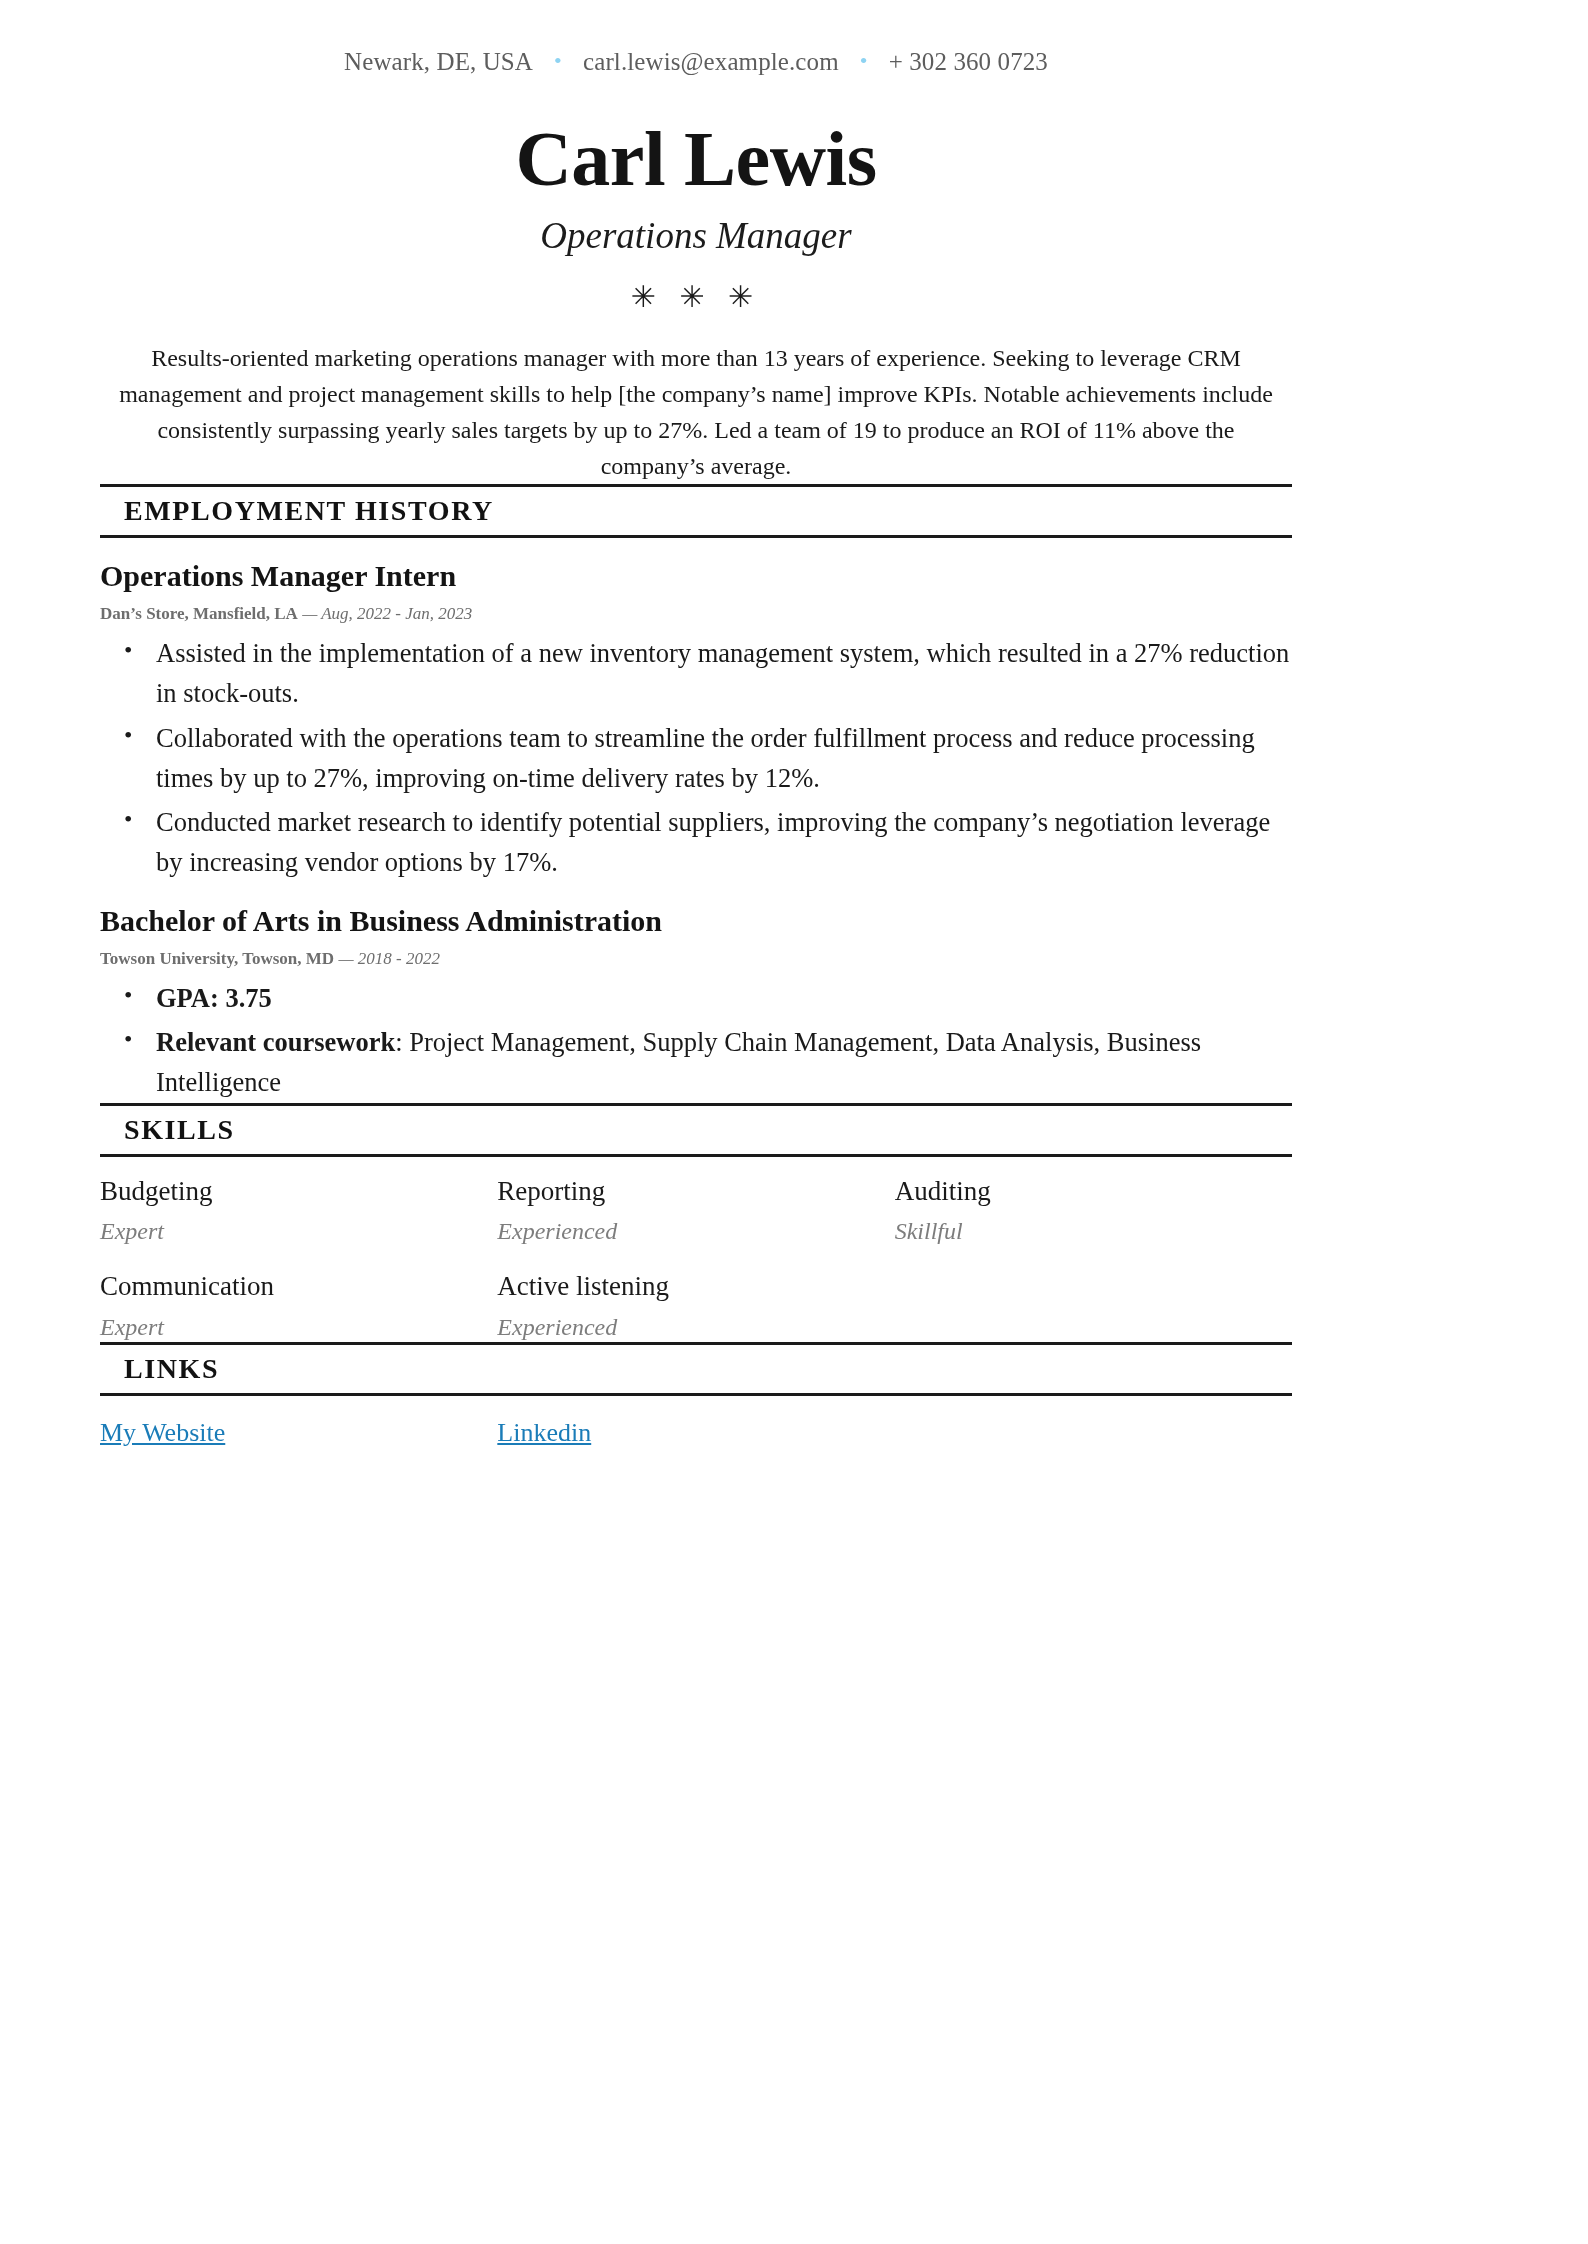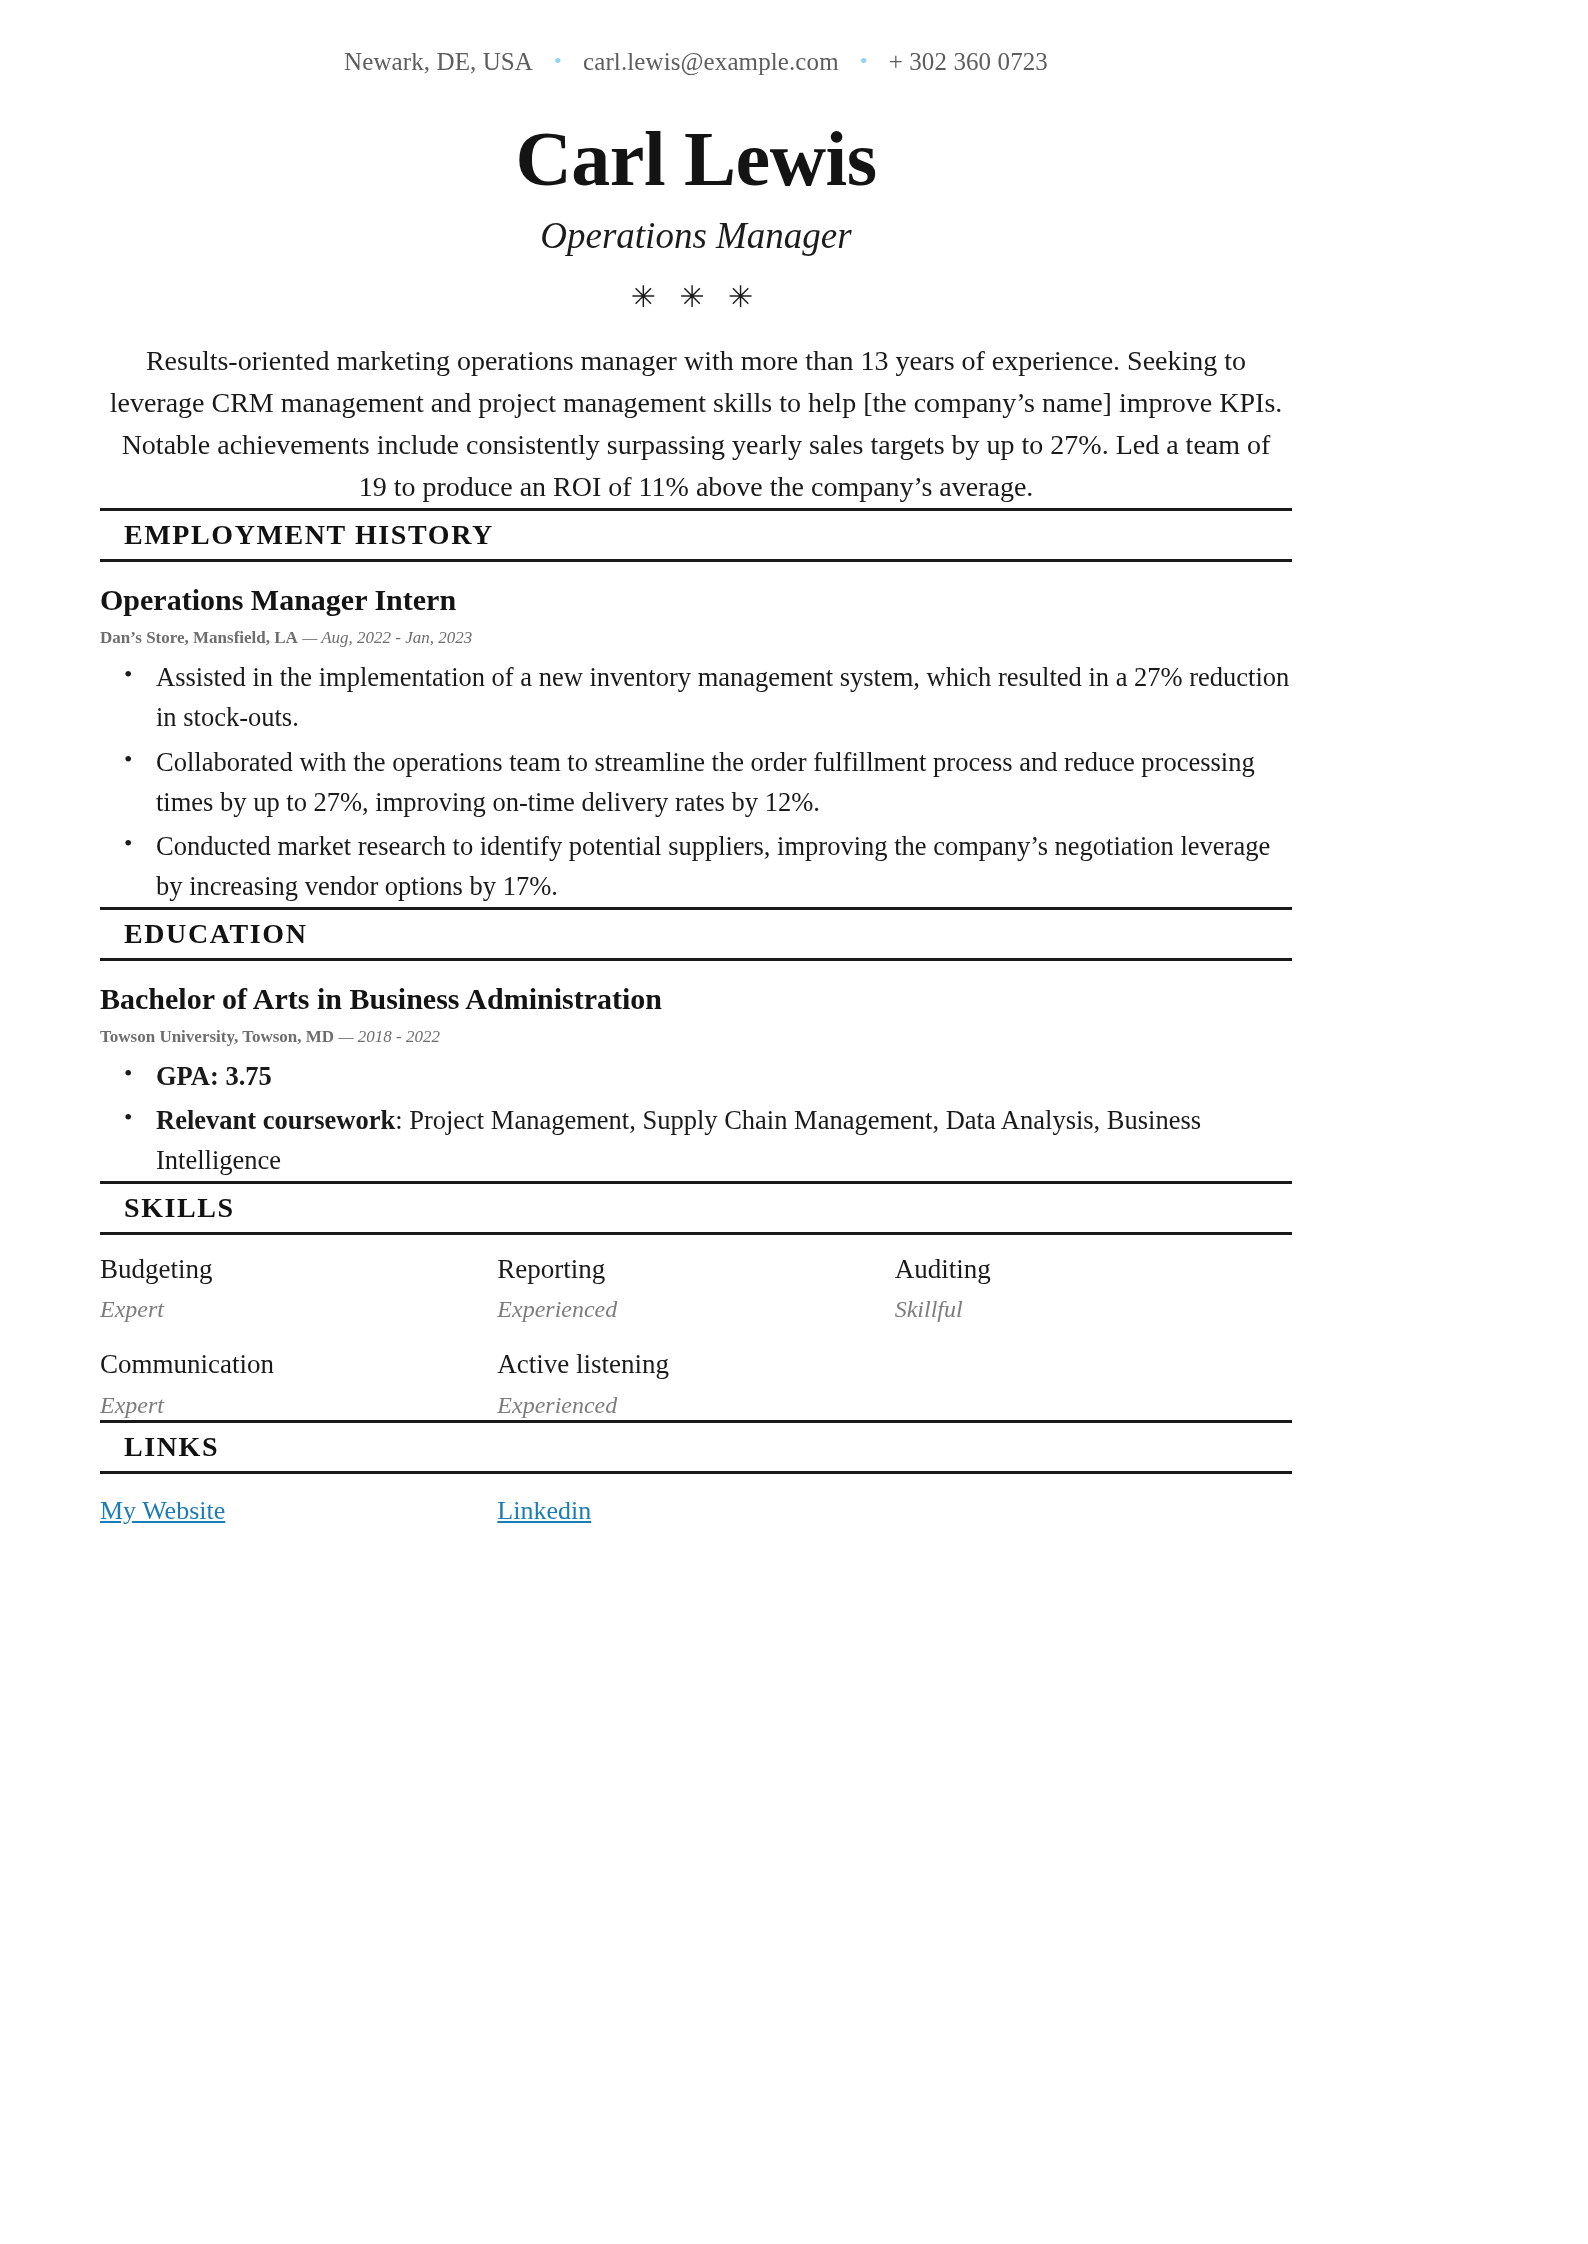--- a/index.html
+++ b/index.html
@@ -65,21 +65,21 @@
     text-align: center;
     font-size: 30px;
     margin-top: 22px;
     letter-spacing: 8px;
     color: #1a1a1a;
   }
 
   .summary {
     margin-top: 26px;
     text-align: center;
-    font-size: 28px;
+    font-size: 24px;
     line-height: 1.50;
     color: #1a1a1a;
     padding: 0 8px;
   }
 
   
   .section { }
   .section-head {
     border-top: 3px solid #1a1a1a;
     border-bottom: 3px solid #1a1a1a;
@@ -193,23 +193,20 @@
       </div>
       <ul class="bullets">
         <li>Assisted in the implementation of a new inventory management system, which resulted in a 27% reduction in stock-outs.</li>
         <li>Collaborated with the operations team to streamline the order fulfillment process and reduce processing times by up to 27%, improving on-time delivery rates by 12%.</li>
         <li>Conducted market research to identify potential suppliers, improving the company’s negotiation leverage by increasing vendor options by 17%.</li>
       </ul>
     </div>
   </div>
 
   <div class="section">
-    <div class="section-head">
-      <div class="section-title">EDUCATION</div>
-    </div>
     <div class="entry">
       <div class="entry-title">Bachelor of Arts in Business Administration</div>
       <div class="entry-meta">
         <span class="org">Towson University, Towson, MD</span>
         <span class="dates">— 2018 - 2022</span>
       </div>
       <ul class="bullets">
         <li><b>GPA: 3.75</b><span></span></li>
         <li><b>Relevant coursework</b><span>: Project Management, Supply Chain Management, Data Analysis, Business Intelligence</span></li>
       </ul>

